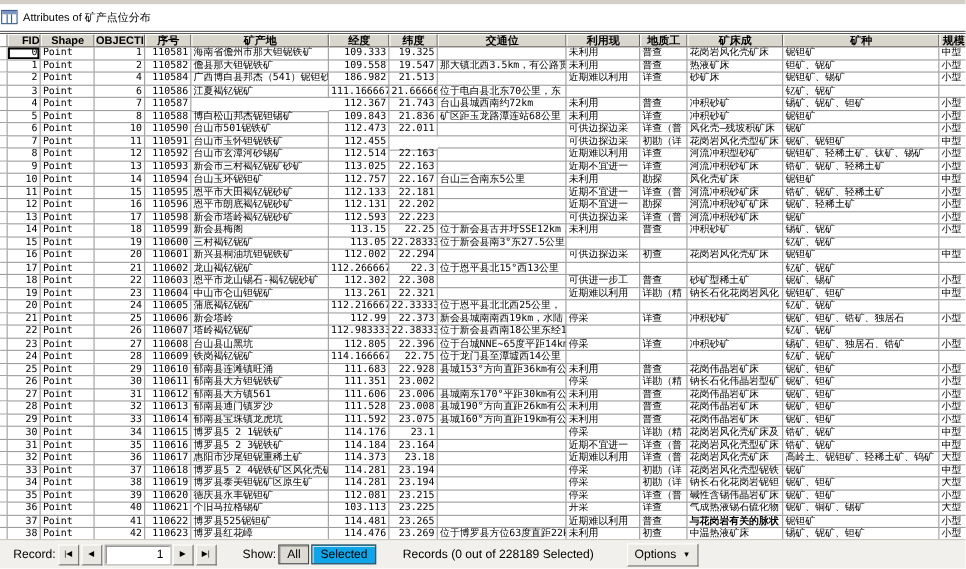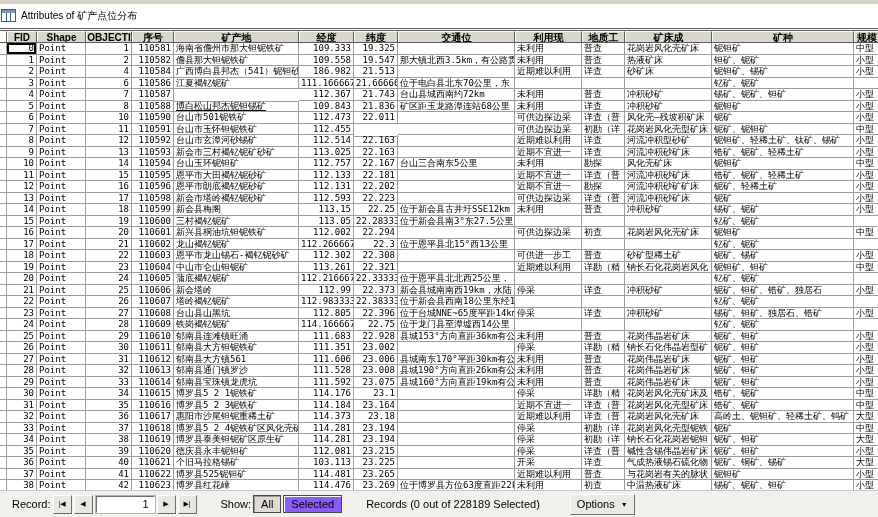--- a/index.html
+++ b/index.html
@@ -20,40 +20,40 @@
   .cell{box-sizing:border-box;flex:none;border-right:1px solid #9d9d9d;border-bottom:1px solid #9d9d9d;font-size:9px;line-height:10px;padding:0 2px;overflow:hidden;white-space:nowrap;color:#000;
         font-family:"DejaVu Sans Mono","DejaVu Sans",monospace;}
   .margin{width:7px;padding:0;background:#fff;}
   .num{text-align:right;}
   .tbody .row:first-child .col0{box-shadow:inset 0 0 0 2px #000;}
 
   .statusbar{position:absolute;left:0;right:0;bottom:0;height:27px;background:#f1f0ec;border-top:1px solid #c9c7c0;display:flex;align-items:center;padding-left:12px;box-sizing:border-box;font-size:11px;color:#000;}
   .sb-label{white-space:nowrap;}
   .navbtn{width:17px;height:17px;margin-left:2px;background:#e9e7e1;border-top:1px solid #fff;border-left:1px solid #fff;border-right:1px solid #6e6e6e;border-bottom:1px solid #6e6e6e;font-size:7px;line-height:15px;text-align:center;color:#000;cursor:default;flex:none;}
   .recbox{width:52px;height:15px;margin-left:3px;background:#fff;border-top:1px solid #6e6e6e;border-left:1px solid #6e6e6e;border-right:1px solid #fff;border-bottom:1px solid #fff;outline:1px solid #b5b3ac;font-size:11px;line-height:15px;text-align:right;padding-right:5px;box-sizing:content-box;flex:none;}
-  .pushbtn{height:18px;padding:0 7px;margin-left:2px;background:#8b5cf6;border:1px solid #4a4a4a;font-size:11px;line-height:16px;text-align:center;cursor:default;flex:none;box-sizing:border-box;}
+  .pushbtn{height:18px;padding:0 7px;margin-left:2px;background:#0ea5e9;border:1px solid #4a4a4a;font-size:11px;line-height:16px;text-align:center;cursor:default;flex:none;box-sizing:border-box;}
   .pressed{background:#dddbd3;border-top:1px solid #4a4a4a;border-left:1px solid #4a4a4a;box-shadow:inset 1px 1px 0 #9a9a94;}
   .raised{box-shadow:inset 1px 1px 0 #fff;} .gap24{margin-left:24px;}
   .optbtn{display:flex;align-items:center;height:19px;padding:0 6px;margin-left:30px;background:#eceae4;border-top:1px solid #fff;border-left:1px solid #fff;border-right:1px solid #6e6e6e;border-bottom:1px solid #6e6e6e;font-size:11px;cursor:default;flex:none;}
   .opt-arrow{font-size:7px;margin-left:6px;}
 </style>
 </head>
 <body>
 
 <div class="window">
   <div class="top-strip"></div>
   <div class="titlebar">
     <span class="win-icon"></span>
     <span class="title-text">Attributes of 矿产点位分布</span>
   </div>
 
   <div class="table-wrap">
     <div class="thead" id="thead">
         <div class="hcell margin"></div>
-        <div class="hcell" style="width: 30px;">FID</div>
+        <div class="hcell" style="width: 30px; text-align: right;">FID</div>
         <div class="hcell" style="width: 49px;">Shape</div>
         <div class="hcell" style="width: 46px;">OBJECTI</div>
         <div class="hcell" style="width: 42px;">序号</div>
         <div class="hcell" style="width: 125px;">矿产地</div>
         <div class="hcell" style="width: 55px;">经度</div>
         <div class="hcell" style="width: 44px;">纬度</div>
         <div class="hcell" style="width: 117px;">交通位</div>
         <div class="hcell" style="width: 67px;">利用现</div>
         <div class="hcell" style="width: 43px;">地质工</div>
         <div class="hcell" style="width: 87px;">矿床成</div>
@@ -140,21 +140,21 @@
           <div class="cell col10" style="width: 87px;">冲积砂矿</div>
           <div class="cell col11" style="width: 142px;">锡矿、铌矿、钽矿</div>
           <div class="cell col12" style="width: 26px;">小型</div>
         </div>
         <div class="row">
           <div class="cell margin"></div>
           <div class="cell col0 num" style="width: 30px;">5</div>
           <div class="cell col1" style="width: 49px;">Point</div>
           <div class="cell col2 num" style="width: 46px;">8</div>
           <div class="cell col3 num" style="width: 42px;">110588</div>
-          <div class="cell col4" style="width: 125px; text-decoration: underline;">博白松山邦杰铌钽锡矿</div>
+          <div class="cell col4" style="width: 125px;">博白松山邦杰铌钽锡矿</div>
           <div class="cell col5 num" style="width: 55px;">109.843</div>
           <div class="cell col6 num" style="width: 44px;">21.836</div>
           <div class="cell col7" style="width: 117px;">矿区距玉龙路潭连站68公里</div>
           <div class="cell col8" style="width: 67px;">未利用</div>
           <div class="cell col9" style="width: 43px;">详查</div>
           <div class="cell col10" style="width: 87px;">冲积砂矿</div>
           <div class="cell col11" style="width: 142px;">铌钽矿</div>
           <div class="cell col12" style="width: 26px;">小型</div>
         </div>
         <div class="row">
@@ -658,21 +658,21 @@
           <div class="cell col0 num" style="width: 30px;">37</div>
           <div class="cell col1" style="width: 49px;">Point</div>
           <div class="cell col2 num" style="width: 46px;">41</div>
           <div class="cell col3 num" style="width: 42px;">110622</div>
           <div class="cell col4" style="width: 125px;">博罗县525铌钽矿</div>
           <div class="cell col5 num" style="width: 55px;">114.481</div>
           <div class="cell col6 num" style="width: 44px;">23.265</div>
           <div class="cell col7" style="width: 117px;"></div>
           <div class="cell col8" style="width: 67px;">近期难以利用</div>
           <div class="cell col9" style="width: 43px;">普查</div>
-          <div class="cell col10" style="width: 87px;">与花岗岩有关的脉状</div>
+          <div class="cell col10" style="width: 87px; font-weight: bold;">与花岗岩有关的脉状</div>
           <div class="cell col11" style="width: 142px;">铌钽矿</div>
           <div class="cell col12" style="width: 26px;">小型</div>
         </div>
         <div class="row">
           <div class="cell margin"></div>
           <div class="cell col0 num" style="width: 30px;">38</div>
           <div class="cell col1" style="width: 49px;">Point</div>
           <div class="cell col2 num" style="width: 46px;">42</div>
           <div class="cell col3 num" style="width: 42px;">110623</div>
           <div class="cell col4" style="width: 125px;">博罗县红花嶂</div>

